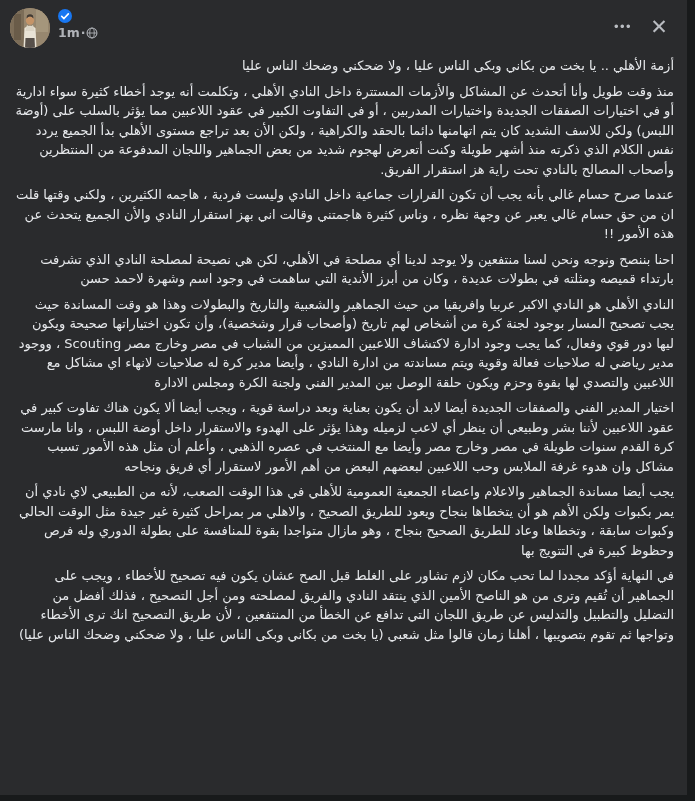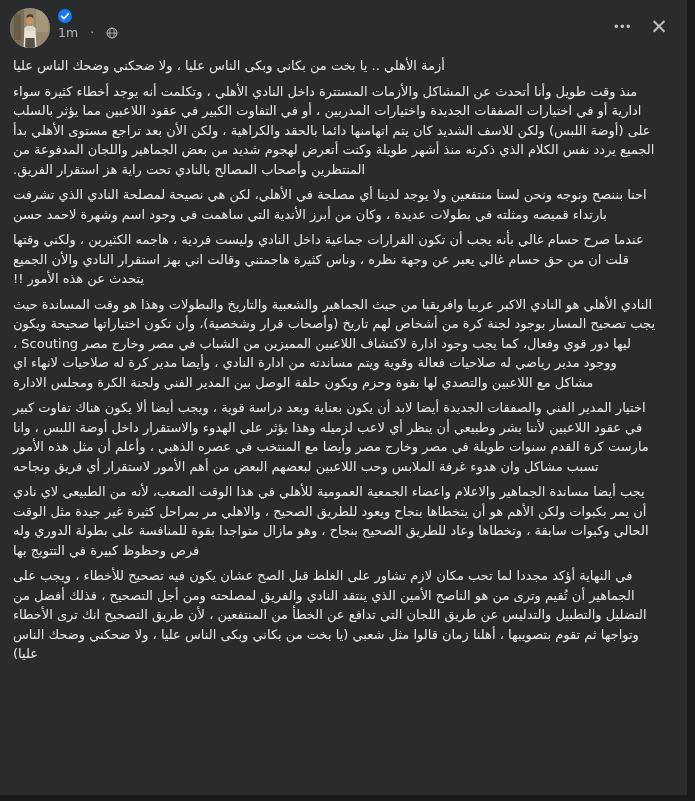--- a/index.html
+++ b/index.html
@@ -26,40 +26,40 @@
   }
   .avatar svg{ display:block; }
   .meta{ margin-left:8px; flex:1 1 auto; min-width:0; }
   .name-row{ display:flex; align-items:center; gap:5px; }
   .author{
     color:#e7e9ec; font-weight:bold; font-size:14.5px;
     line-height:19px; cursor:pointer; white-space:nowrap;
   }
   .verified{ display:inline-flex; margin-top:1px; }
   .sub-row{
-    display:flex; align-items:center; gap:12px;
-    color:#b0b3b8; font-size:12.5px; line-height:17px; margin-top:1px;
+    display:flex; align-items:center; gap:1px;
+    color:#b0b3b8; font-size:12.5px; line-height:17px; margin-top:1px;font-weight:bold;
   }
   .sub-row .ts{ cursor:pointer; }
   .globe{ display:inline-flex; margin-top:1px; }
   .actions{
     display:flex; align-items:center; gap:8px;
     margin-left:auto; padding-top:4px;
   }
   .icon-btn{
     background:transparent; border:none; cursor:pointer;
     color:#b9bcc1; display:flex; align-items:center; justify-content:center;
     width:28px; height:28px;
   }
   .dots{ font-size:13px; letter-spacing:1.5px; color:#b9bcc1; line-height:1; }
   .close-x{ font-size:21px; color:#b9bcc1; line-height:1; font-weight:300; }
   
   .post-body{
-    direction:rtl; text-align:left;
-    padding:4px 28px 0 13px;
+    direction:rtl; text-align:right;
+    padding:4px 13px 0 13px;
     color:#e7e9ec;
     font-size:13px; line-height:1.5;
   }
   .post-body p{ margin:0 0 6px 0; }
 </style>
 </head>
 <body>
 
 <div class="card">
 
@@ -108,21 +108,21 @@
       <button class="icon-btn" type="button">
         <span class="close-x">✕</span>
       </button>
     </div>
 
   </header>
 
   <div class="post-body" dir="rtl">
     <p>أزمة الأهلي ..  يا بخت من بكاني وبكى الناس عليا ، ولا ضحكني وضحك الناس عليا</p>
     <p>منذ وقت طويل وأنا أتحدث عن المشاكل والأزمات المستترة داخل النادي الأهلي ، وتكلمت أنه يوجد أخطاء كثيرة سواء ادارية أو في اختيارات الصفقات الجديدة واختيارات المدربين ، أو في التفاوت الكبير في عقود اللاعبين مما يؤثر بالسلب على (أوضة اللبس) ولكن للاسف الشديد كان يتم اتهامنها دائما بالحقد والكراهية ، ولكن الأن بعد تراجع مستوى الأهلي بدأ الجميع يردد نفس الكلام الذي ذكرته منذ أشهر طويلة وكنت أتعرض لهجوم شديد من بعض الجماهير  واللجان المدفوعة من المنتظرين وأصحاب المصالح بالنادي تحت راية هز استقرار الفريق.</p>
+    <p>عندما صرح حسام غالي بأنه يجب أن تكون القرارات جماعية داخل النادي وليست فردية ، هاجمه الكثيرين ، ولكني وقتها قلت ان من حق حسام غالي يعبر عن وجهة نظره ، وناس كثيرة هاجمتني وقالت اني بهز استقرار النادي والأن الجميع يتحدث عن هذه الأمور !!</p>
     <p>احنا بننصح ونوجه ونحن لسنا منتفعين ولا يوجد لدينا أي مصلحة في الأهلي، لكن هي نصيحة لمصلحة النادي الذي تشرفت بارتداء قميصه ومثلته في بطولات عديدة ، وكان من أبرز الأندية التي ساهمت في وجود اسم وشهرة لاحمد حسن</p>
-    <p>عندما صرح حسام غالي بأنه يجب أن تكون القرارات جماعية داخل النادي وليست فردية ، هاجمه الكثيرين ، ولكني وقتها قلت ان من حق حسام غالي يعبر عن وجهة نظره ، وناس كثيرة هاجمتني وقالت اني بهز استقرار النادي والأن الجميع يتحدث عن هذه الأمور !!</p>
     <p>النادي الأهلي هو النادي الاكبر عربيا وافريقيا من حيث الجماهير والشعبية والتاريخ والبطولات وهذا هو وقت المساندة حيث يجب تصحيح المسار بوجود لجنة كرة من أشخاص لهم تاريخ (وأصحاب قرار وشخصية)، وأن تكون اختياراتها صحيحة ويكون ليها دور قوي وفعال، كما يجب وجود ادارة لاكتشاف اللاعبين المميزين من الشباب في مصر وخارج مصر Scouting ، ووجود مدير رياضي له صلاحيات فعالة وقوية ويتم مساندته من ادارة النادي ، وأيضا مدير كرة له صلاحيات لانهاء اي مشاكل مع اللاعبين والتصدي لها بقوة وحزم ويكون حلقة الوصل بين المدير الفني ولجنة الكرة ومجلس الادارة</p>
     <p>اختيار المدير الفني والصفقات الجديدة أيضا لابد أن يكون بعناية وبعد دراسة قوية ، ويجب أيضا ألا يكون هناك تفاوت كبير في عقود اللاعبين لأننا بشر وطبيعي أن ينظر أي لاعب لزميله وهذا يؤثر على الهدوء والاستقرار داخل أوضة اللبس ، وانا مارست كرة القدم سنوات طويلة في مصر وخارج مصر وأيضا مع المنتخب في عصره الذهبي ، وأعلم أن مثل هذه الأمور تسبب مشاكل وان هدوء غرفة الملابس وحب اللاعبين لبعضهم البعض من أهم الأمور لاستقرار أي فريق ونجاحه</p>
     <p>يجب أيضا مساندة الجماهير والاعلام واعضاء الجمعية العمومية للأهلي في هذا الوقت الصعب، لأنه من الطبيعي لاي نادي أن يمر بكبوات ولكن الأهم هو أن يتخطاها بنجاح ويعود للطريق الصحيح ، والاهلي مر بمراحل كثيرة غير جيدة مثل الوقت الحالي وكبوات سابقة ، وتخطاها وعاد للطريق الصحيح بنجاح ، وهو مازال متواجدا بقوة للمنافسة على بطولة الدوري وله فرص وحظوظ كبيرة في التتويج بها</p>
     <p>في النهاية أؤكد مجددا لما تحب مكان لازم تشاور على الغلط قبل الصح عشان يكون فيه تصحيح للأخطاء ، ويجب على الجماهير أن تُقيم وترى من هو الناصح الأمين الذي ينتقد النادي والفريق لمصلحته ومن أجل التصحيح ، فذلك أفضل من التضليل والتطبيل والتدليس عن طريق اللجان التي تدافع عن الخطأ من المنتفعين ، لأن طريق التصحيح انك ترى الأخطاء وتواجها ثم تقوم بتصويبها ، أهلنا زمان قالوا مثل شعبي (يا بخت من بكاني وبكى الناس عليا ، ولا ضحكني وضحك الناس عليا)</p>
   </div>
 
 </div>
 
 </body></html>

